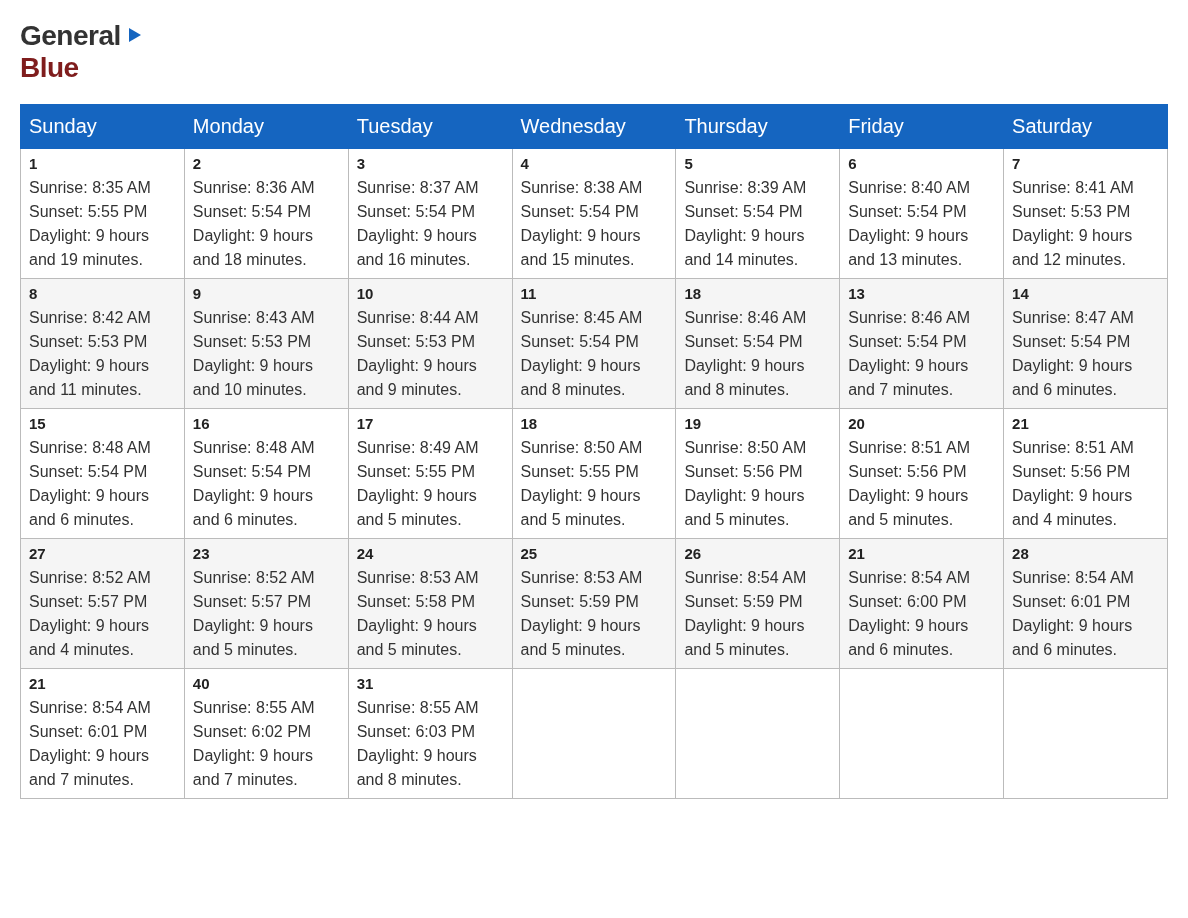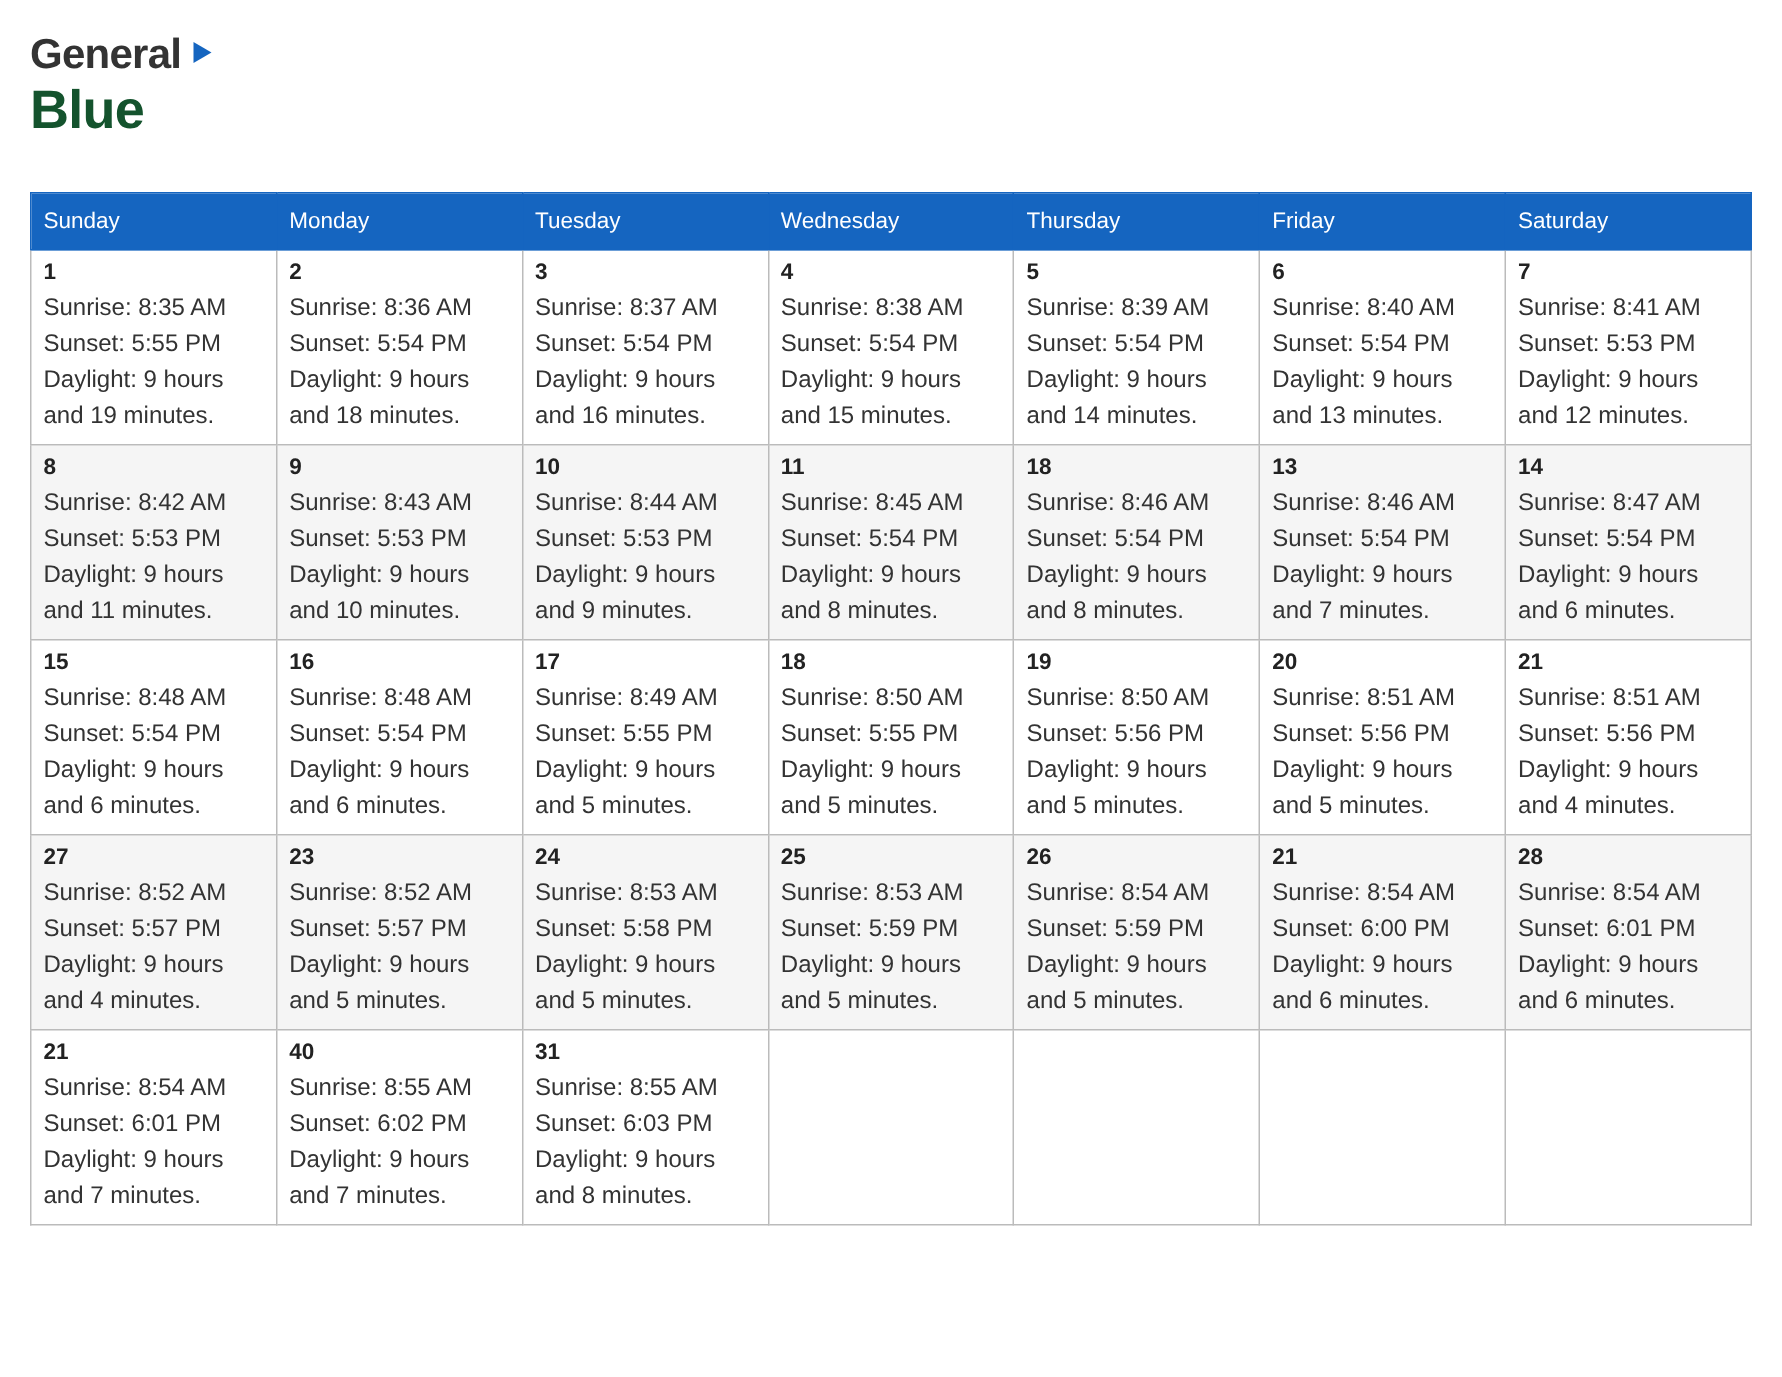--- a/index.html
+++ b/index.html
@@ -7,37 +7,37 @@
       font-family: Arial, Helvetica, sans-serif;
       background: #ffffff;
       padding: 20px;
       width: 1188px;
       min-height: 918px;
     }
     .header-area {
       display: flex;
       justify-content: space-between;
       align-items: center;
-      margin-bottom: 34px;
+      margin-bottom: 20px;
     }
     .logo {
       display: flex;
       flex-direction: column;
       align-items: flex-start;
     }
     .logo-general {
       font-size: 28px;
       font-weight: bold;
       color: #333;
       letter-spacing: -0.5px;
     }
     .logo-blue {
-      font-size: 36px;
+      font-size: 28px;
       font-weight: bold;
-      color: #14532d;
+      color: #7f1d1d;
       letter-spacing: -0.5px;
     }
     .logo-line {
       display: flex;
       align-items: center;
     }
     .title-area {
       text-align: right;
     }
     .month-title {
@@ -52,21 +52,21 @@
       margin-top: 4px;
     }
     .calendar-table {
       width: 100%;
       border-collapse: collapse;
       border: 1px solid #aaa;
     }
     .calendar-table th {
       background-color: #1565c0;
       color: #ffffff;
-      font-size: 15px;
+      font-size: 20px;
       font-weight: normal;
       padding: 10px 8px;
       text-align: left;
       border: 1px solid #1565c0;
     }
     .calendar-table td {
       border: 1px solid #bbb;
       vertical-align: top;
       padding: 6px 8px;
       width: 14.28%;

